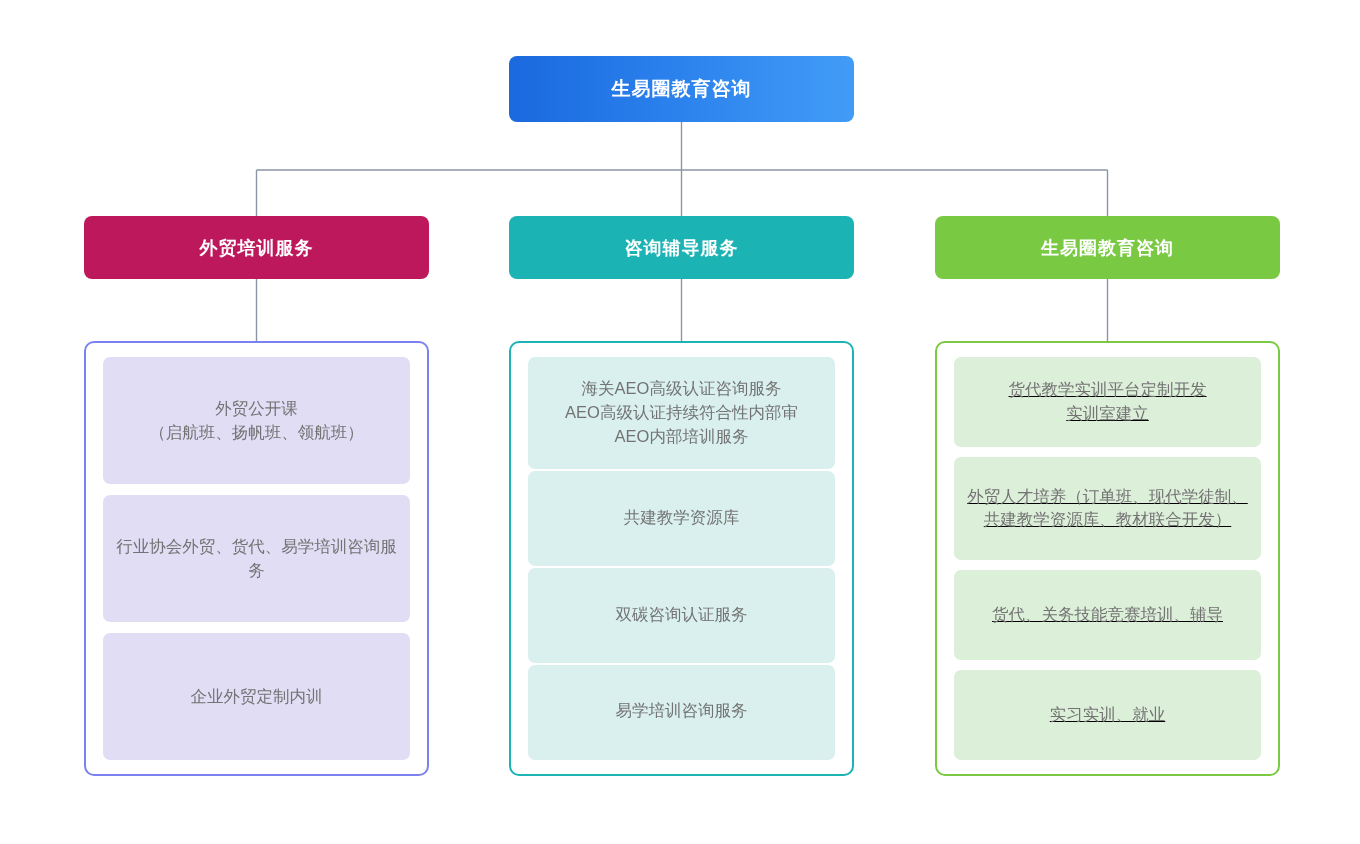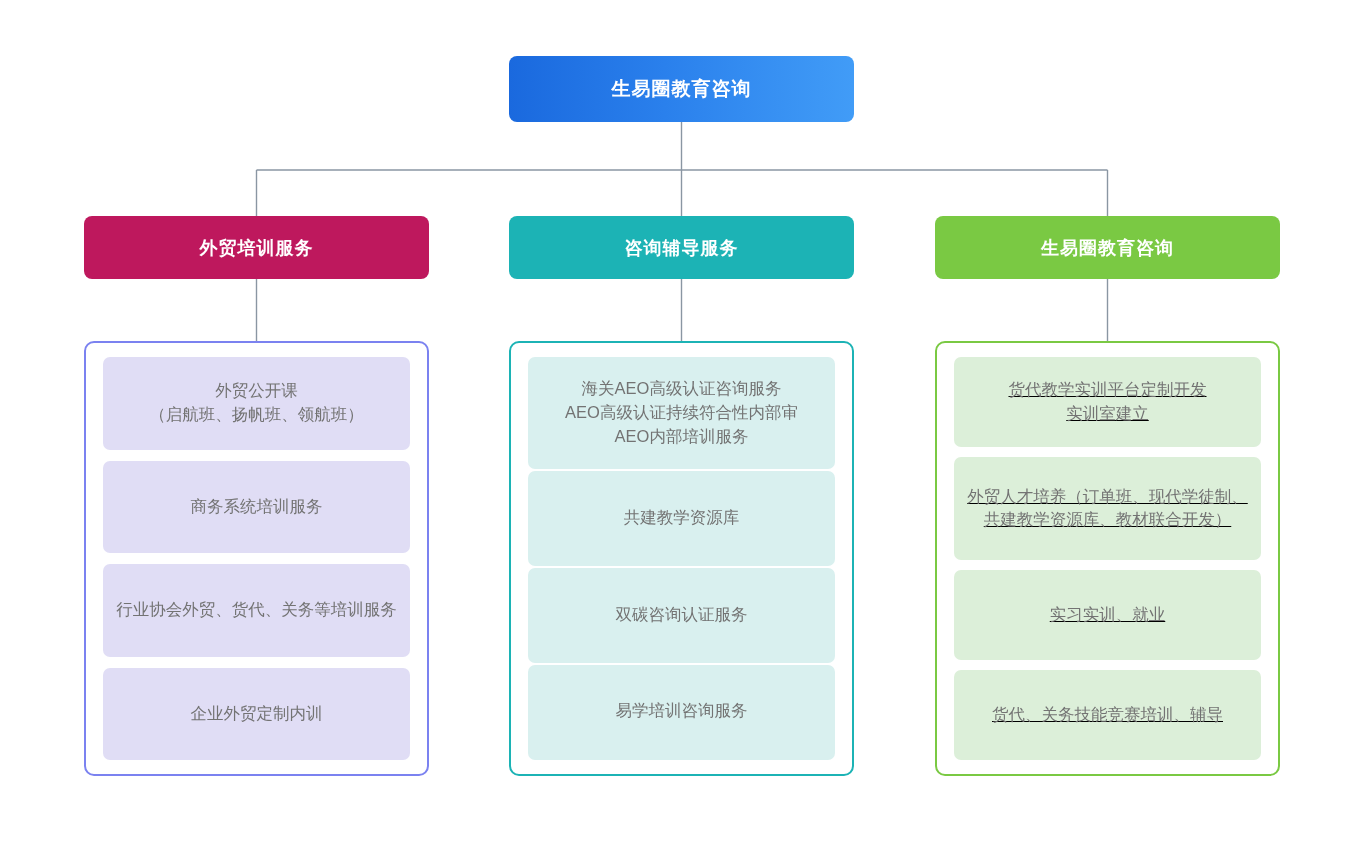--- a/index.html
+++ b/index.html
@@ -149,22 +149,21 @@
     <span class="node-title">生易圈教育咨询</span>
   </div>
 
   <div class="column col-1">
     <div class="cat-header">
       <span class="cat-title">外贸培训服务</span>
     </div>
     <div class="items-panel">
       <div class="item-chip chip-0">外贸公开课
 （启航班、扬帆班、领航班）</div>
-      <div class="item-chip chip-1">商务系统培训服务</div>
-      <div class="item-chip chip-2">行业协会外贸、货代、关务等培训服务</div>
+      <div class="item-chip chip-2">行业协会外贸、货代、易学培训咨询服务</div>
       <div class="item-chip chip-3">企业外贸定制内训</div>
     </div>
   </div>
 
   <div class="column col-2">
     <div class="cat-header">
       <span class="cat-title">咨询辅导服务</span>
     </div>
     <div class="items-panel">
       <div class="item-chip chip-0">海关AEO高级认证咨询服务
@@ -177,18 +176,18 @@
   </div>
 
   <div class="column col-3">
     <div class="cat-header">
       <span class="cat-title">生易圈教育咨询</span>
     </div>
     <div class="items-panel">
       <div class="item-chip chip-0">货代教学实训平台定制开发
 实训室建立</div>
       <div class="item-chip chip-1">外贸人才培养（订单班、现代学徒制、共建教学资源库、教材联合开发）</div>
+      <div class="item-chip chip-2">货代、关务技能竞赛培训、辅导</div>
       <div class="item-chip chip-3">实习实训、就业</div>
-      <div class="item-chip chip-2">货代、关务技能竞赛培训、辅导</div>
     </div>
   </div>
 
 </div>
 
 </body></html>

